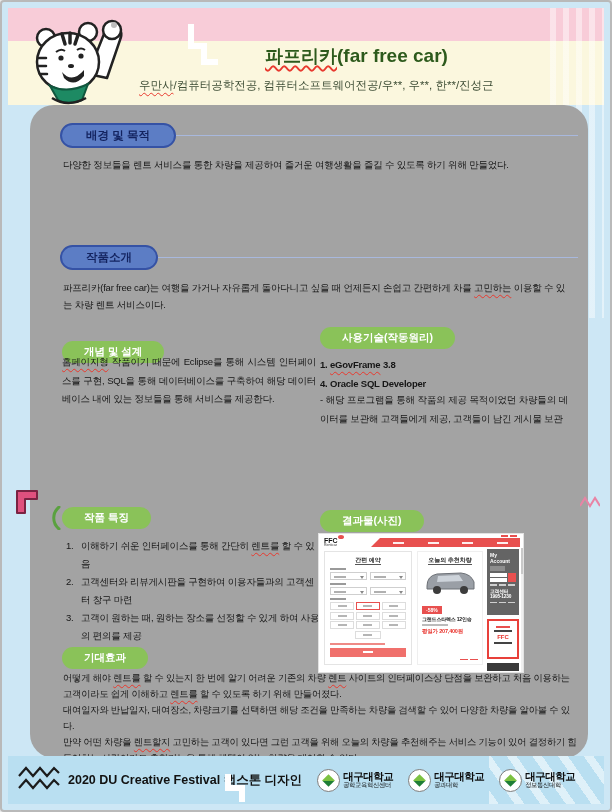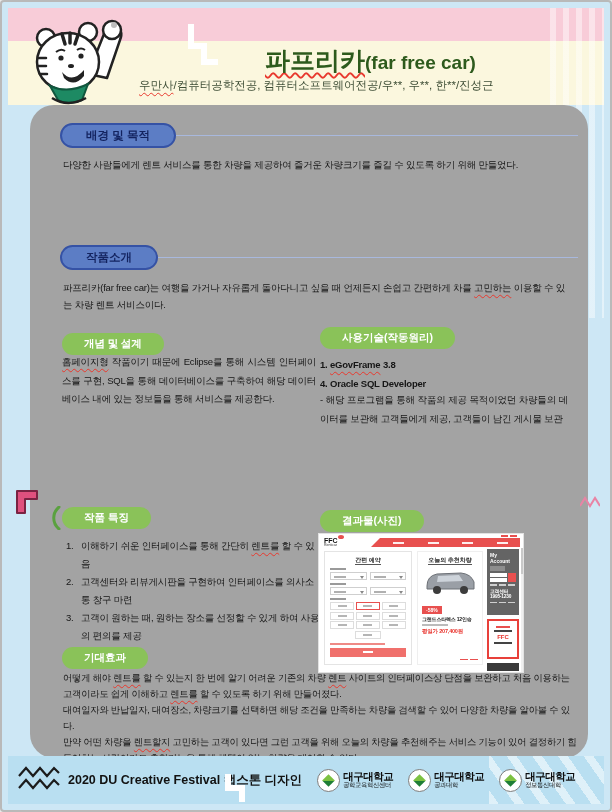--- a/index.html
+++ b/index.html
@@ -9,21 +9,21 @@
     background:#cde7f5;border:2px solid #b9b9b9;border-radius:4px;overflow:hidden;
     font-family:"Liberation Sans","DejaVu Sans",sans-serif;color:#161616;
   }
   
   .band-pink{position:absolute;left:6px;top:6px;right:6px;height:33px;background:#f8ccd8;}
   .band-cream{position:absolute;left:6px;top:39px;right:6px;height:64px;background:#fbf7de;}
   .edge-stripes{position:absolute;top:6px;right:6px;width:54px;height:310px;
     background:repeating-linear-gradient(90deg,rgba(255,255,255,.45) 0 6px,rgba(255,255,255,0) 6px 13px);}
   
   .title-line{position:absolute;left:263px;top:42px;font-weight:bold;color:#2d5a1c;white-space:nowrap;}
-  .title-line .ko{font-size:25px;}
+  .title-line .ko{font-size:18px;}
   .title-line .en{font-size:19px;}
   .subtitle{position:absolute;left:137px;top:76px;font-size:11.5px;color:#3c4c34;white-space:nowrap;}
   .wavy{text-decoration-line:underline;text-decoration-style:wavy;text-decoration-color:#e8392e;
         text-decoration-thickness:1px;text-underline-offset:3px;}
   .title-line .wavy{text-decoration-thickness:2px;}
   .stair-top{position:absolute;left:184px;top:22px;}
   
   .card{position:absolute;left:28px;top:103px;width:558px;height:653px;background:#a3a3a3;border-radius:24px;}
   .sec-head{position:absolute;display:flex;align-items:center;}
   .pill{white-space:nowrap;font-weight:bold;border-radius:14px;}
@@ -149,29 +149,29 @@
     <span class="ko wavy">파프리카</span><span class="en">(far free car)</span>
   </div>
   <div class="subtitle"><span class="wavy">우만사</span><span>/컴퓨터공학전공, 컴퓨터소프트웨어전공/우**, 우**, 한**/진성근</span></div>
 
   <div class="card">
 
     <div class="sec-head" style="left:30px;top:18px;right:10px;">
       <span class="pill pill-blue">배경 및 목적</span>
       <span class="sec-line"></span>
     </div>
-    <div class="body-text" style="left:33px;top:52px;width:512px;"><span>다양한 사람들에게 렌트 서비스를 통한 차량을 제공하여 즐거운 차량크기를 즐길 수 있도록 하기 위해 만들었다.</span></div>
+    <div class="body-text" style="left:33px;top:52px;width:512px;"><span>다양한 정보들을 렌트 서비스를 통한 차량을 제공하여 즐거운 여행생활을 즐길 수 있도록 하기 위해 만들었다.</span></div>
 
     <div class="sec-head" style="left:30px;top:140px;right:10px;">
       <span class="pill pill-blue">작품소개</span>
       <span class="sec-line"></span>
     </div>
     <div class="body-text" style="left:33px;top:175px;width:505px;"><span>파프리카(far free car)는 여행을 가거나 자유롭게 돌아다니고 싶을 때 언제든지 손쉽고 간편하게 차를 </span><span class="wavy">고민하는</span><span> 이용할 수 있는 차량 렌트 서비스이다.</span></div>
 
-    <div class="sec-head" style="left:32px;top:228px;font-family:Liberation Serif, serif;">
+    <div class="sec-head" style="left:32px;top:236px;">
       <span class="pill pill-green">개념 및 설계</span>
     </div>
     <div class="body-text just" style="left:32px;top:248px;width:254px;"><span class="wavy">홈페이지형</span><span> 작품이기 때문에 Eclipse를 통해 시스템 인터페이스를 구현, SQL을 통해 데이터베이스를 구축하여 해당 데이터베이스 내에 있는 정보들을 통해 서비스를 제공한다.</span></div>
 
     <div class="sec-head" style="left:290px;top:222px;">
       <span class="pill pill-green">사용기술(작동원리)</span>
     </div>
     <div class="body-text" style="left:290px;top:248px;width:248px;line-height:1.6;">
       <div class="tech-title"><span>1. </span><span class="wavy">eGovFrame</span><span> 3.8</span></div>
       <div class="tech-title"><span>4. Oracle SQL Developer</span></div>
@@ -181,21 +181,21 @@
     <div class="sec-head" style="left:32px;top:402px;">
       <span class="pill pill-green">작품 특징</span>
     </div>
     <div class="body-text" style="left:36px;top:432px;width:256px;">
       <div class="feat-row">
         <span class="feat-num">1.</span>
         <span><span>이해하기 쉬운 인터페이스를 통해 간단히 </span><span class="wavy">렌트를</span><span> 할 수 있음</span></span>
       </div>
       <div class="feat-row">
         <span class="feat-num">2.</span>
-        <span><span>고객센터와 리뷰게시판을 구현하여 인터페이스를 의사소통 창구 마련</span></span>
+        <span><span>고객센터와 리뷰게시판을 구현하여 이용자들과의 고객센터 창구 마련</span></span>
       </div>
       <div class="feat-row">
         <span class="feat-num">3.</span>
         <span><span>고객이 원하는 때, 원하는 장소를 선정할 수 있게 하여 사용의 편의를 제공</span></span>
       </div>
     </div>
 
     <div class="sec-head" style="left:290px;top:405px;">
       <span class="pill pill-green">결과물(사진)</span>
     </div>

